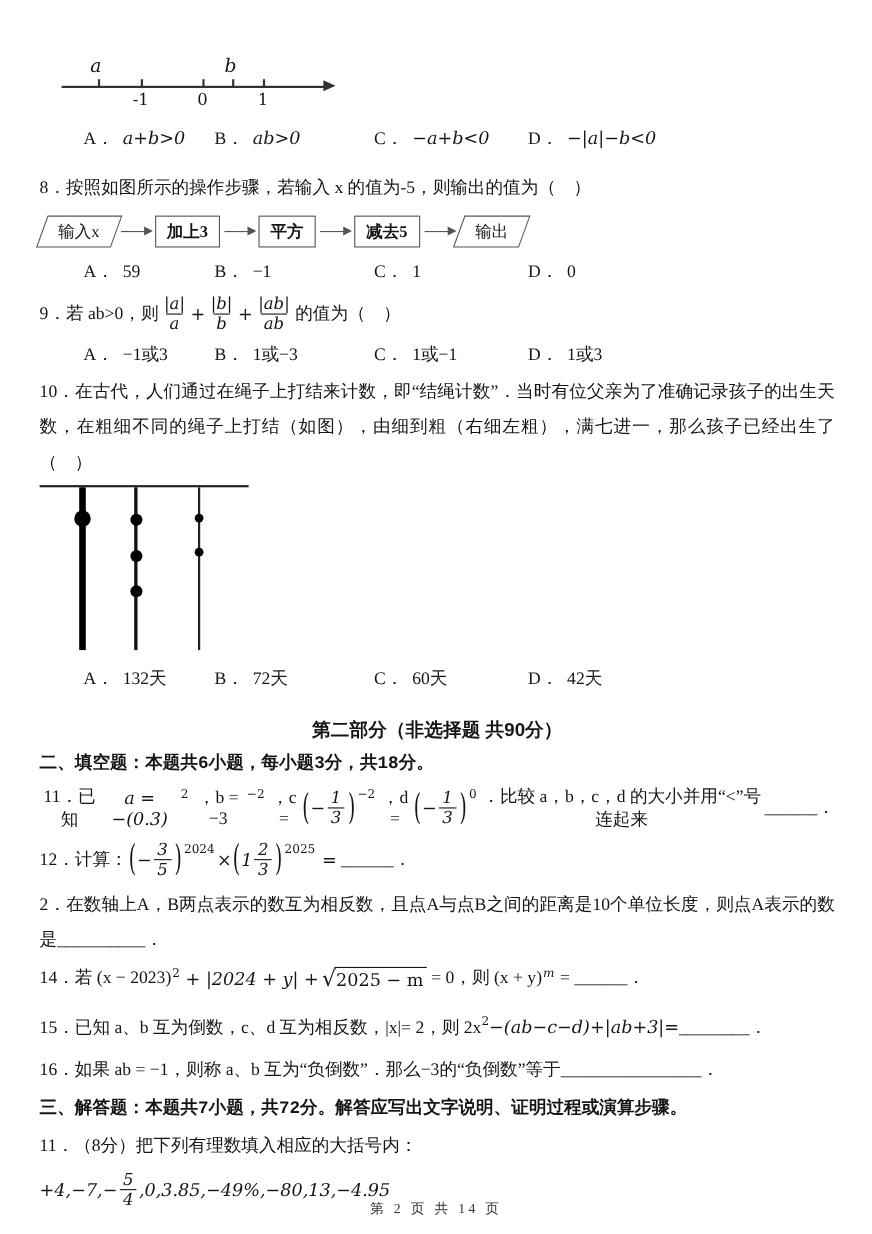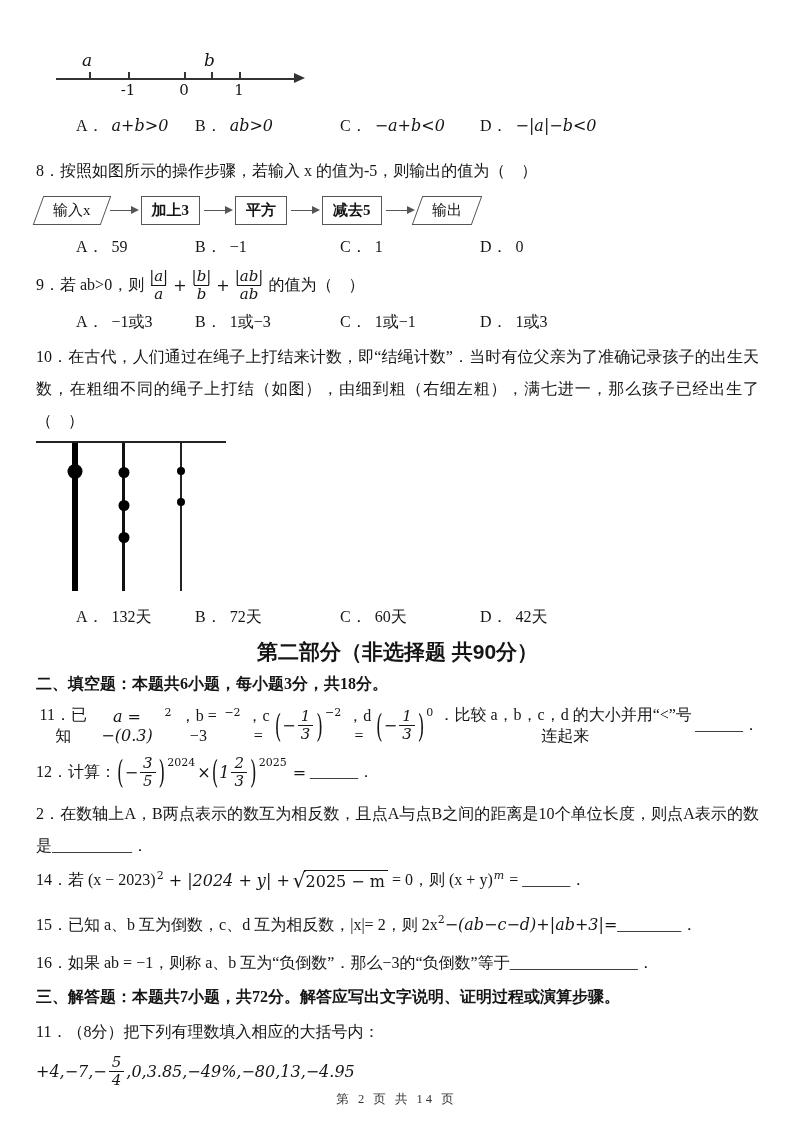--- a/index.html
+++ b/index.html
@@ -16,24 +16,24 @@
   
   .opts { display:flex; padding-left:40px; align-items:baseline; }
   .opt { display:flex; align-items:baseline; white-space:nowrap; }
   .opt .key { margin-right:8px; }
   .opt:nth-child(1){ width:119px; }
   .opt:nth-child(2){ width:145px; }
   .opt:nth-child(3){ width:140px; }
   .opt:nth-child(4){ flex:1; }
 
   
-  .center-title { text-align:center; font-weight:bold; font-size:21px;
-    font-family:"Liberation Sans","DejaVu Sans",sans-serif; margin-top:10px; }
+  .center-title { text-align:center; font-weight:bold; font-size:17px;
+    font-family:"Liberation Sans","DejaVu Sans",sans-serif; margin-top:24px; }
   .bold-header { font-weight:bold; font-size:16px;
-    font-family:Liberation Serif, serif; margin-top:8px; }
+    font-family:Liberation Mono, monospace; margin-top:8px; }
 
   
   .numberline { position:relative; height:48px; width:300px; margin:52px 0 0 20px;
     font-family:"DejaVu Serif",serif; }
   .nl-line { position:absolute; left:0; top:26px; width:240px; height:1.6px; background:#333; }
   .nl-arrow { position:absolute; left:238px; top:21px; width:0; height:0;
     border-left:11px solid #333; border-top:5.5px solid transparent; border-bottom:5.5px solid transparent; }
   .nl-tick { position:absolute; top:20px; width:1.5px; height:7px; background:#333; }
   .nl-lab-top { position:absolute; top:-2px; font-style:italic; font-size:17px; }
   .nl-lab-bot { position:absolute; top:29px; font-size:15px; width:22px; text-align:center; }

